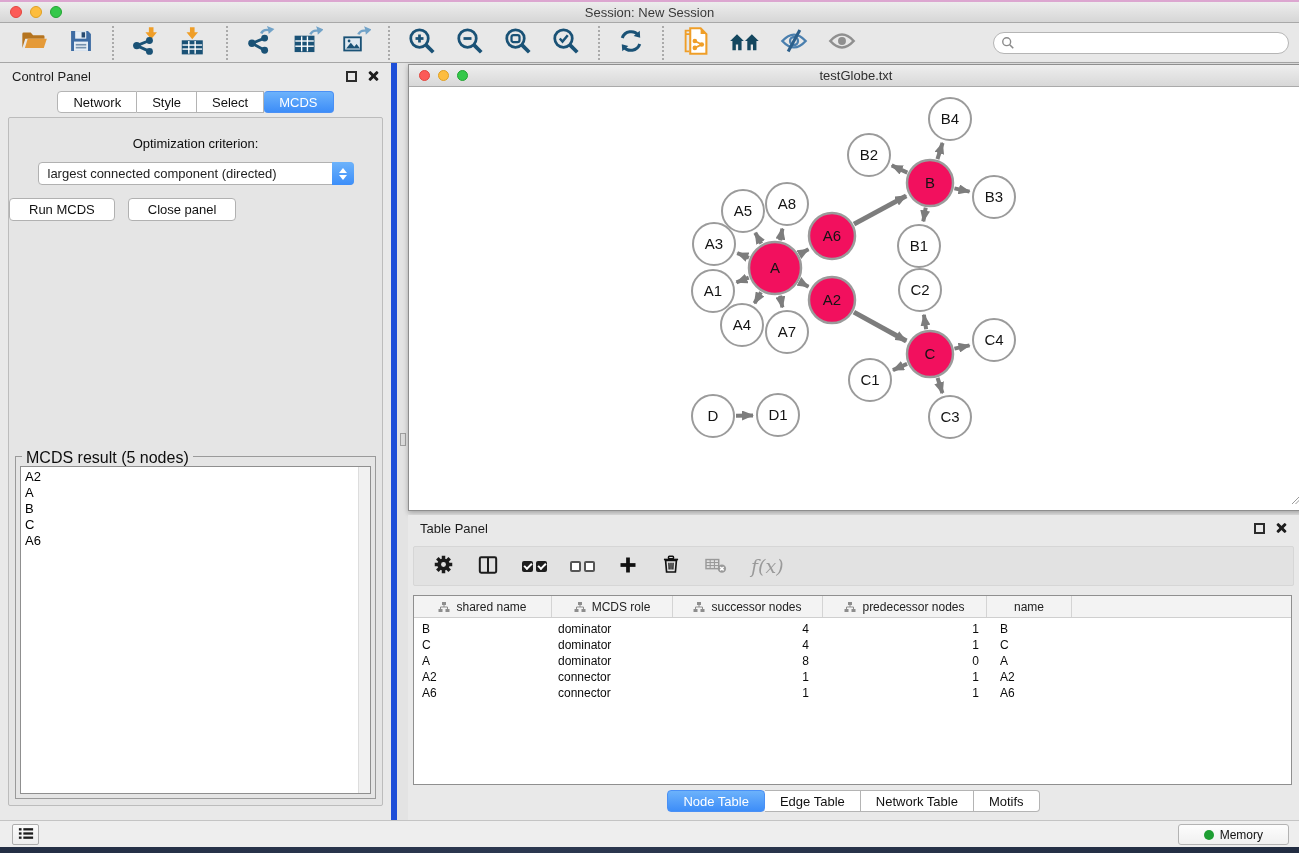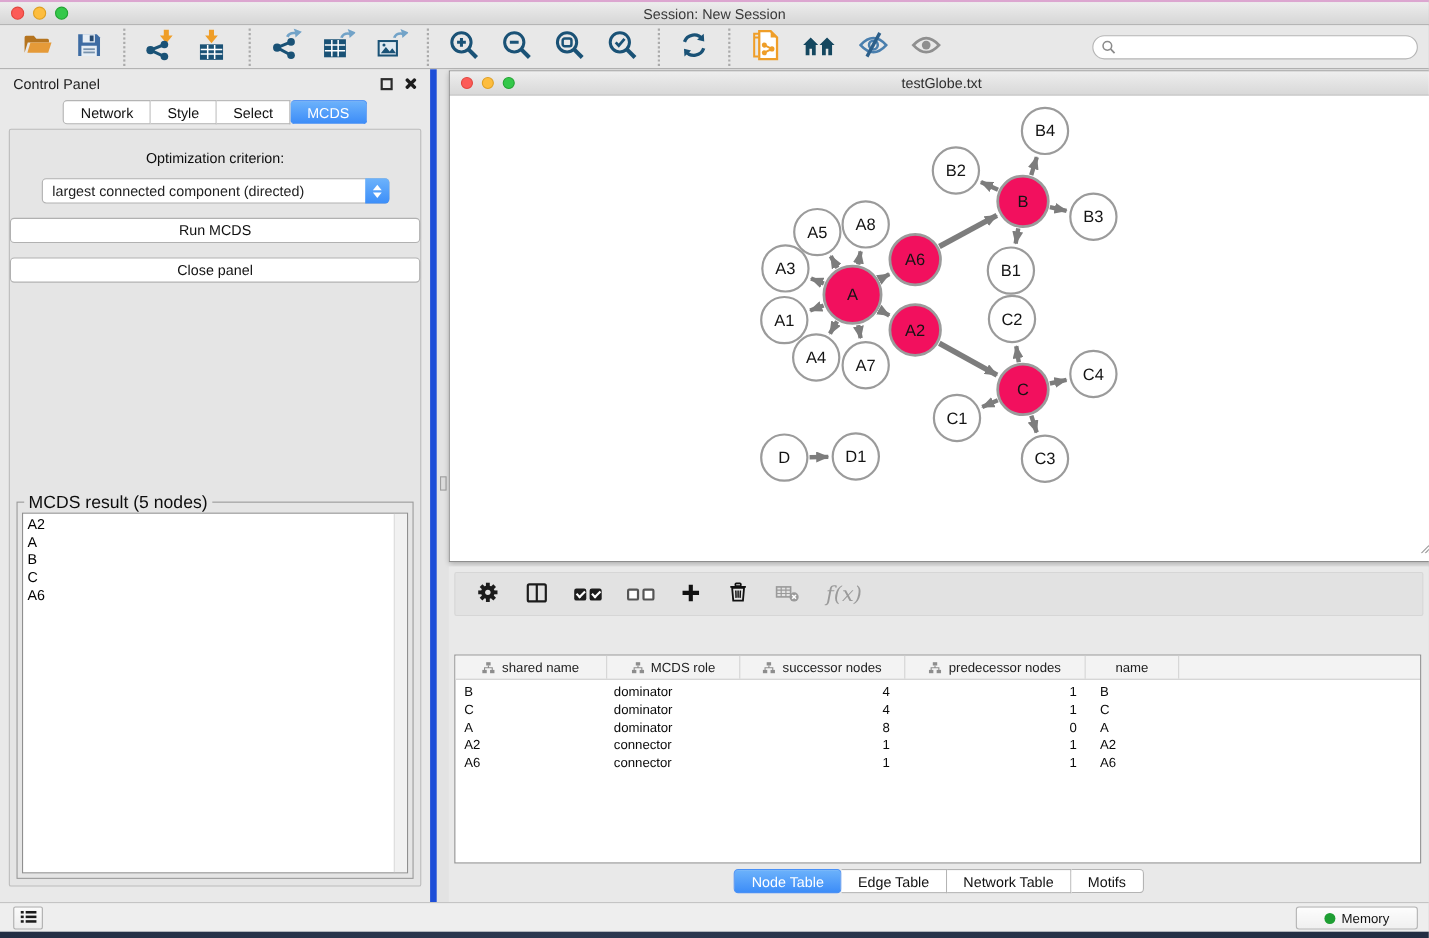--- a/index.html
+++ b/index.html
@@ -63,21 +63,21 @@
     background:#fff; border:1px solid #b1b1b1; border-radius:4px;
     font-size:13px; display:flex; align-items:center; padding-left:9px; cursor:pointer;
   }
   .dd-stepper {
     position:absolute; right:-1px; top:-1px; width:22px; height:23px;
     background:linear-gradient(#6db3fb,#3c8ef9); border-radius:0 4px 4px 0;
     display:flex; flex-direction:column; align-items:center; justify-content:center; gap:2px;
   }
   .tri-up { width:0; height:0; border-left:4px solid transparent; border-right:4px solid transparent; border-bottom:5px solid #fff; }
   .tri-dn { width:0; height:0; border-left:4px solid transparent; border-right:4px solid transparent; border-top:5px solid #fff; }
-  .btn-row { display:flex; gap:13px; margin-top:13px;flex-direction:column; }
+  .btn-row { display:flex; gap:13px; margin-top:13px; }
   .btn {
     height:23px; padding:0 19px; background:#fff; border:1px solid #b1b1b1; border-radius:4px;
     font-size:13px; color:#111; cursor:pointer;
   }
   .groupbox { position:absolute; left:6px; right:6px; top:338px; bottom:6px; border:1px solid #9a9a9a; }
   .groupbox-legend {
     position:absolute; top:-8px; left:6px; background:#e5e5e5; padding:0 4px; font-size:16px; color:#0d0d0d;
   }
   .result-list {
     position:absolute; left:4px; right:4px; top:9px; bottom:4px;
@@ -468,20 +468,27 @@
           <svg width="12" height="12" viewBox="0 0 12 12" stroke="#9a9a9a" stroke-width="1">
               <line x1="3" y1="12" x2="12" y2="3"></line>
               <line x1="6.5" y1="12" x2="12" y2="6.5"></line>
               <line x1="10" y1="12" x2="12" y2="10"></line>
             </svg>
         </span>
       </div>
     </div>
 
     <div class="table-panel">
+      <div class="panel-title-row">
+        <span>Table Panel</span>
+        <span class="panel-title-icons">
+          <span class="float-box"></span>
+          <span class="x-icon"></span>
+        </span>
+      </div>
       <div class="tp-toolbar">
         <button class="tp-tool">
             <span>
           <svg width="21" height="21" viewBox="0 0 24 24" fill="#1c1c1c">
                 <rect x="10" y="2" width="4" height="20"></rect>
                 <rect x="10" y="2" width="4" height="20" transform="rotate(45 12 12)"></rect>
                 <rect x="10" y="2" width="4" height="20" transform="rotate(90 12 12)"></rect>
                 <rect x="10" y="2" width="4" height="20" transform="rotate(135 12 12)"></rect>
                 <circle cx="12" cy="12" r="7"></circle>
                 <circle cx="12" cy="12" r="2.8" fill="#e2e2e2"></circle>

